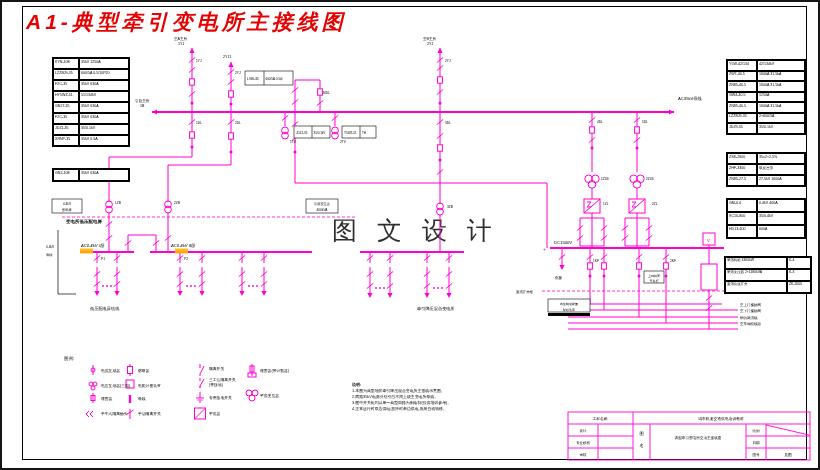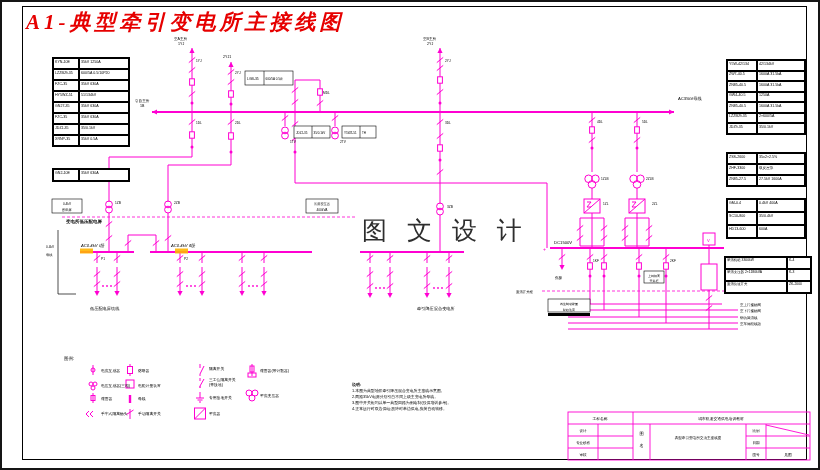--- a/index.html
+++ b/index.html
@@ -1,22 +1,22 @@
 <!DOCTYPE html>
 <html><head>
 <meta charset="utf-8">
 <style>
   html,body{margin:0;padding:0;background:#fff;}
   .page{position:relative;width:816px;height:466px;border:2px solid #151515;background:#fff;
         font-family:"Liberation Sans",sans-serif;overflow:hidden;}
   .frame{position:absolute;left:20px;top:4px;width:783px;height:452px;border:1.4px solid #000;}
   .drawing-title{position:absolute;left:24px;top:6px;font-size:21px;font-weight:bold;font-style:italic;
-        color:#e60000;letter-spacing:4px;white-space:nowrap;font-family:Liberation Serif, serif;}
+        color:#e60000;letter-spacing:4px;white-space:nowrap;}
   .watermark{position:absolute;left:330px;top:212px;font-size:25px;letter-spacing:6px;color:#2e2e2e;
-        font-family:"DejaVu Serif",serif;white-space:nowrap;margin-left:30px;}
+        font-family:"DejaVu Serif",serif;white-space:nowrap;}
   svg.schem{position:absolute;left:0;top:0;width:816px;height:466px;}
   .tbl{position:absolute;display:grid;border:0.8px solid #000;background:#fff;color:#000;
        font-size:3.6px;line-height:1.15;}
   .tbl .c{border:0.4px solid #000;padding:0.5px 1px;overflow:hidden;white-space:nowrap;}
   .outlbls{position:absolute;left:738px;top:300px;font-size:3.5px;line-height:6.3px;color:#000;white-space:nowrap;}
   .notes{position:absolute;left:350px;top:380px;font-size:3.9px;line-height:6px;color:#000;white-space:nowrap;}
   .notes .nt{font-weight:bold;}
   svg text{fill:#000;font-family:"Liberation Sans",sans-serif;}
   .t30{font-size:3.0px}.t32{font-size:3.2px}.t34{font-size:3.4px}.t36{font-size:3.6px}
   .t38{font-size:3.8px}.t42{font-size:4.2px}.t45{font-size:4.5px}.t50{font-size:5px}

